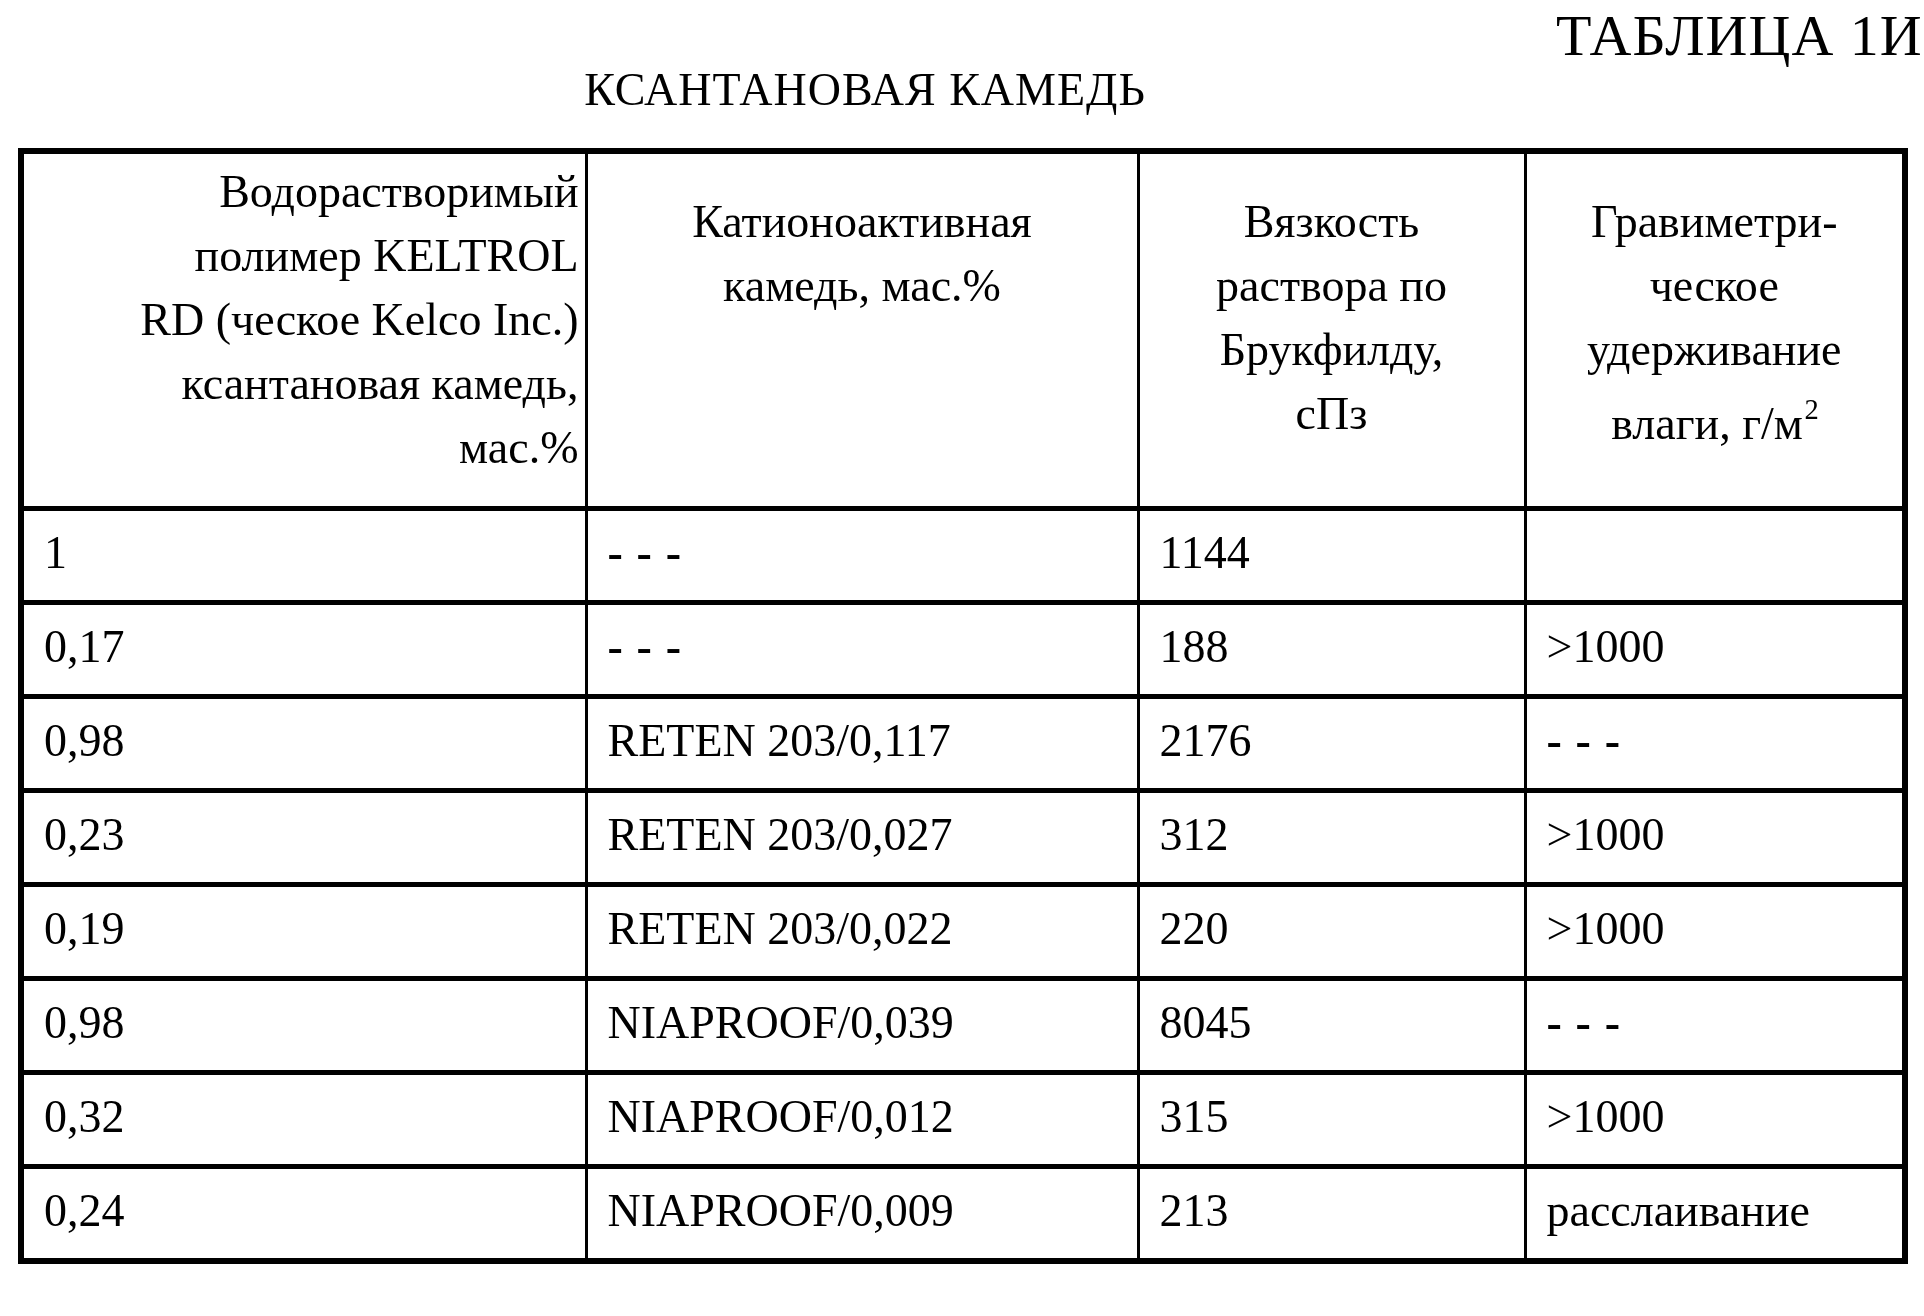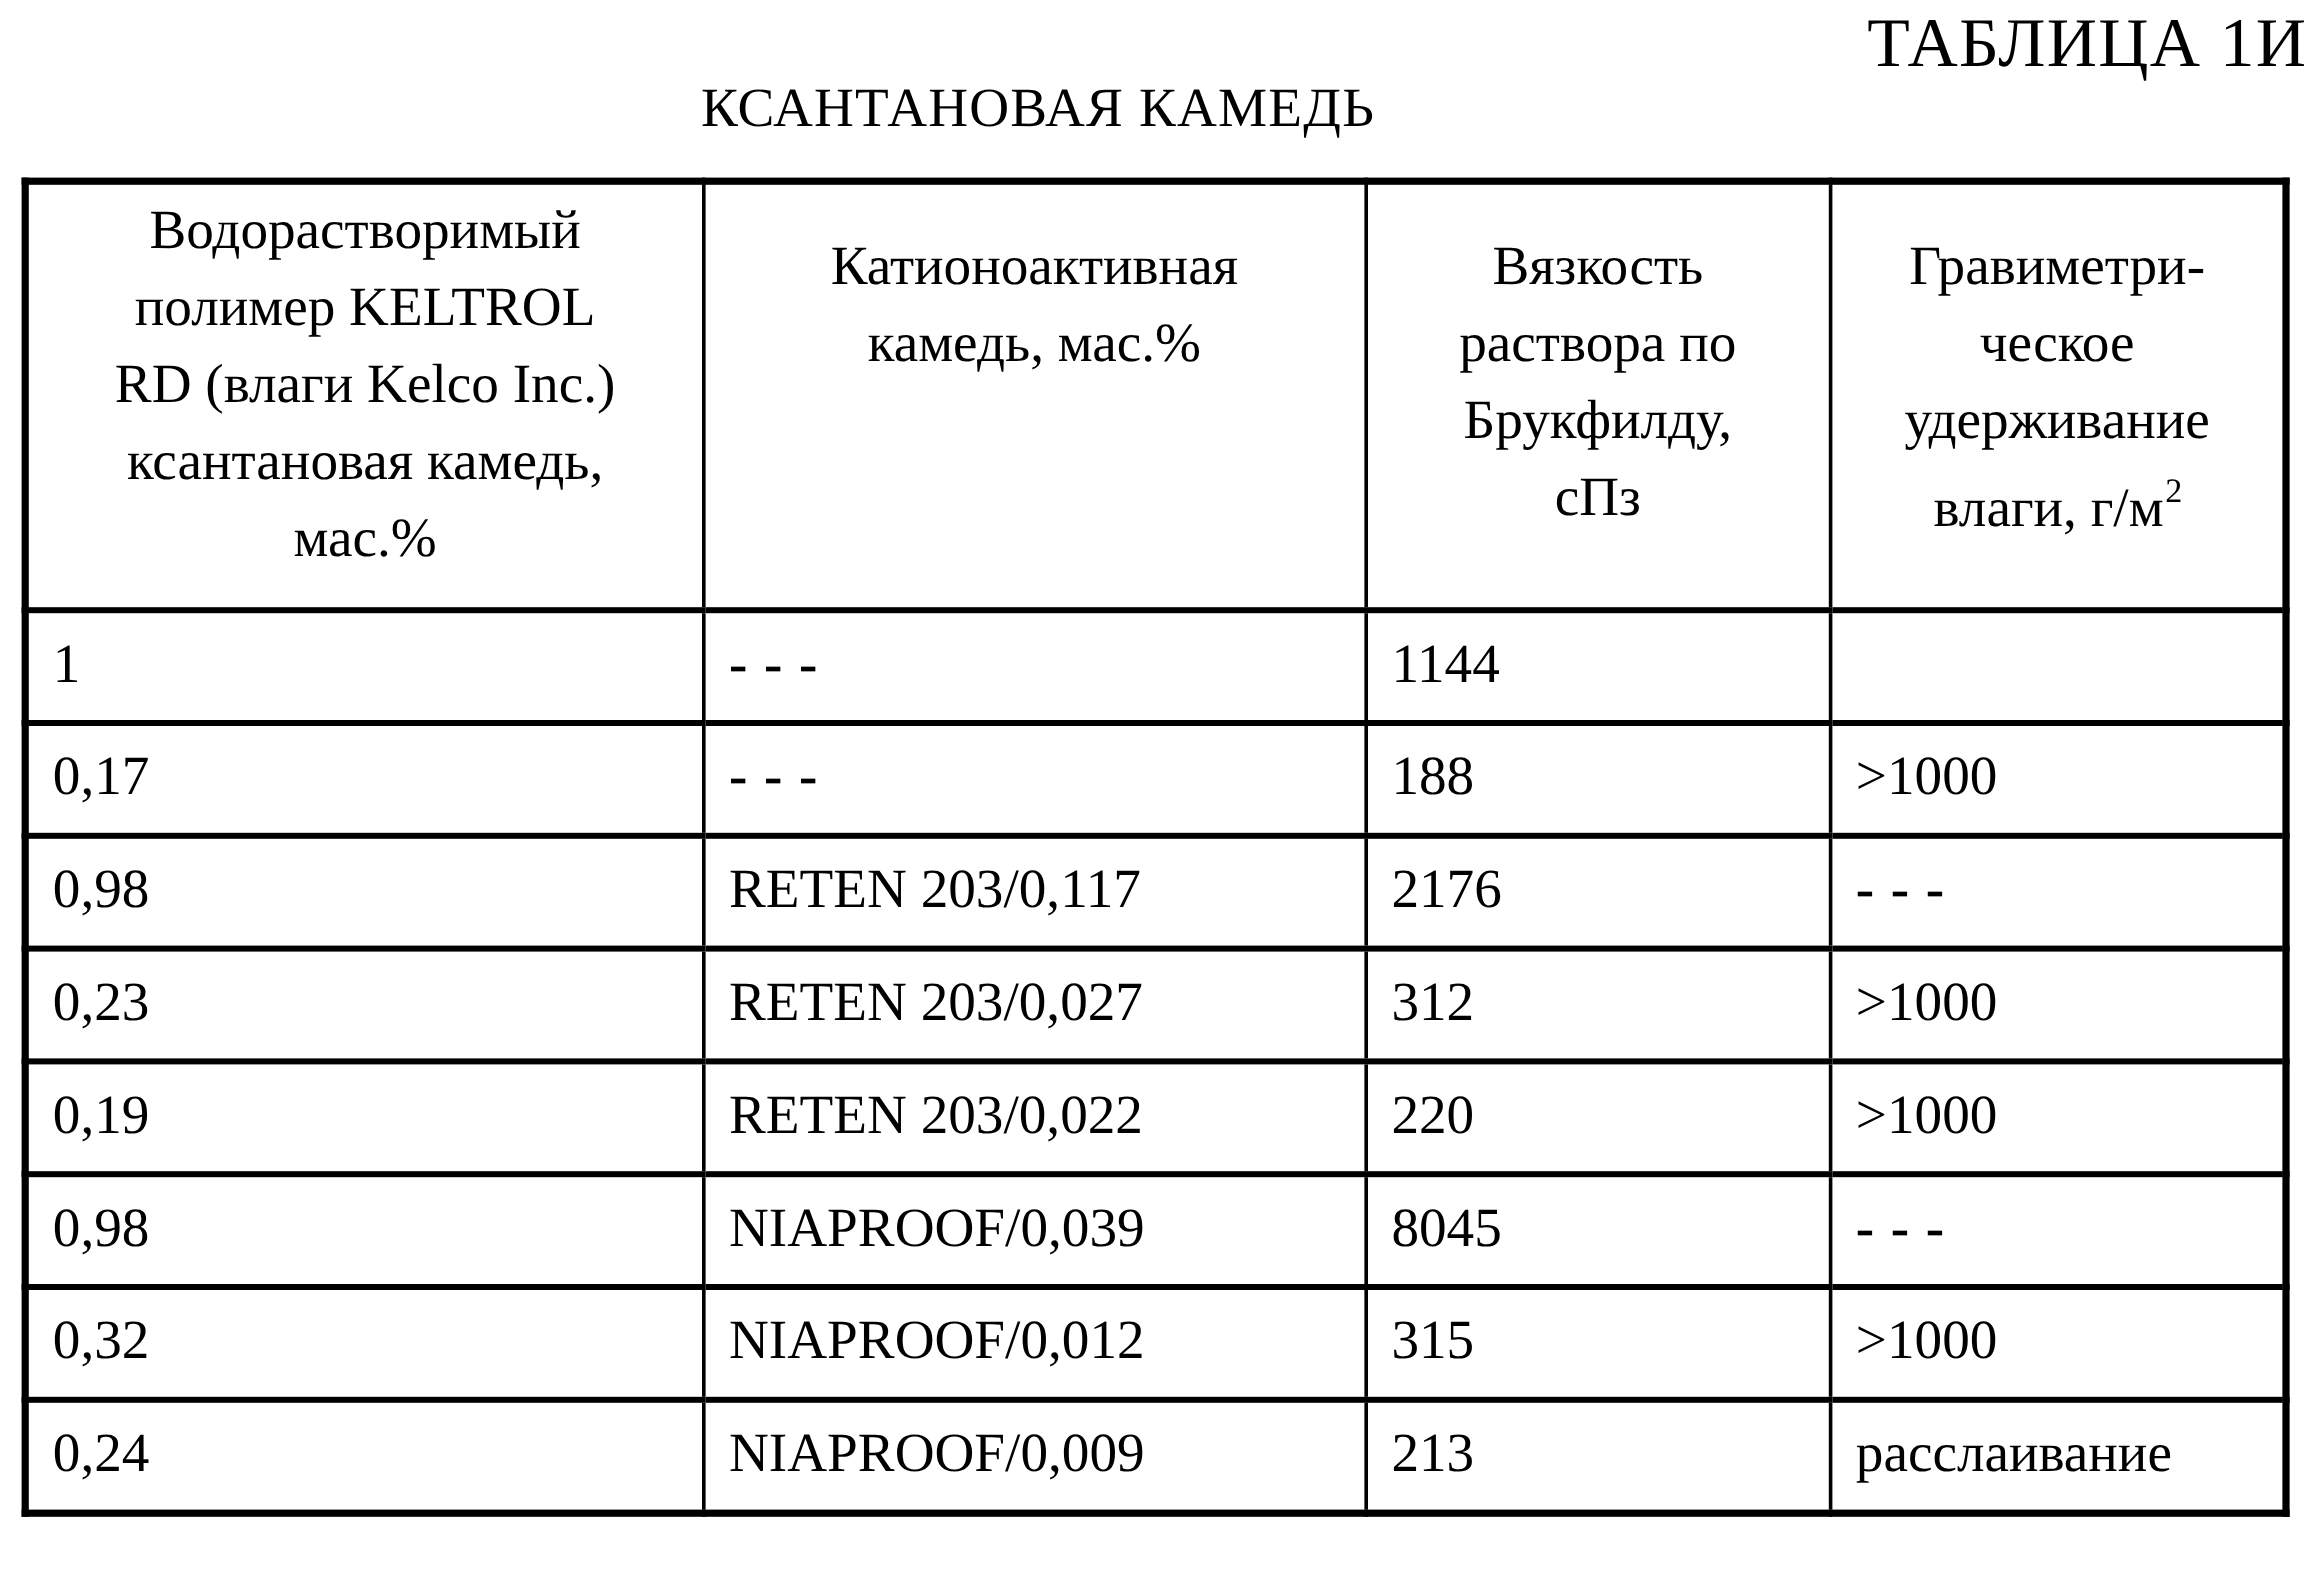--- a/index.html
+++ b/index.html
@@ -62,21 +62,21 @@
   }
   th.hdr {
     height: 316px;
     vertical-align: top;
     text-align: center;
     font-weight: normal;
     font-size: 46px;
     line-height: 64px;
     padding: 0 6px;
   }
-  th.hdr-0 { padding-top: 6px; }
+  th.hdr-0 { padding-top: 6px; text-align: right; }
   th.hdr-1, th.hdr-2, th.hdr-3 { padding-top: 36px; }
   .hline { white-space: nowrap; }
   sup {
     font-size: 0.62em;
     vertical-align: super;
     position: relative;
     top: -0.15em;
     left: 0.05em;
   }
   tbody td {
@@ -107,21 +107,21 @@
       <col style="width:565px">
       <col style="width:552px">
       <col style="width:387px">
       <col style="width:380px">
     </colgroup>
     <thead>
       <tr id="header-row">
           <th class="hdr hdr-0">
             <div class="hline">Водорастворимый</div>
             <div class="hline">полимер KELTROL</div>
-            <div class="hline">RD (влаги Kelco Inc.)</div>
+            <div class="hline">RD (ческое Kelco Inc.)</div>
             <div class="hline">ксантановая камедь,</div>
             <div class="hline">мас.%</div>
           </th>
           <th class="hdr hdr-1">
             <div class="hline">Катионоактивная</div>
             <div class="hline">камедь, мас.%</div>
           </th>
           <th class="hdr hdr-2">
             <div class="hline">Вязкость</div>
             <div class="hline">раствора по</div>

